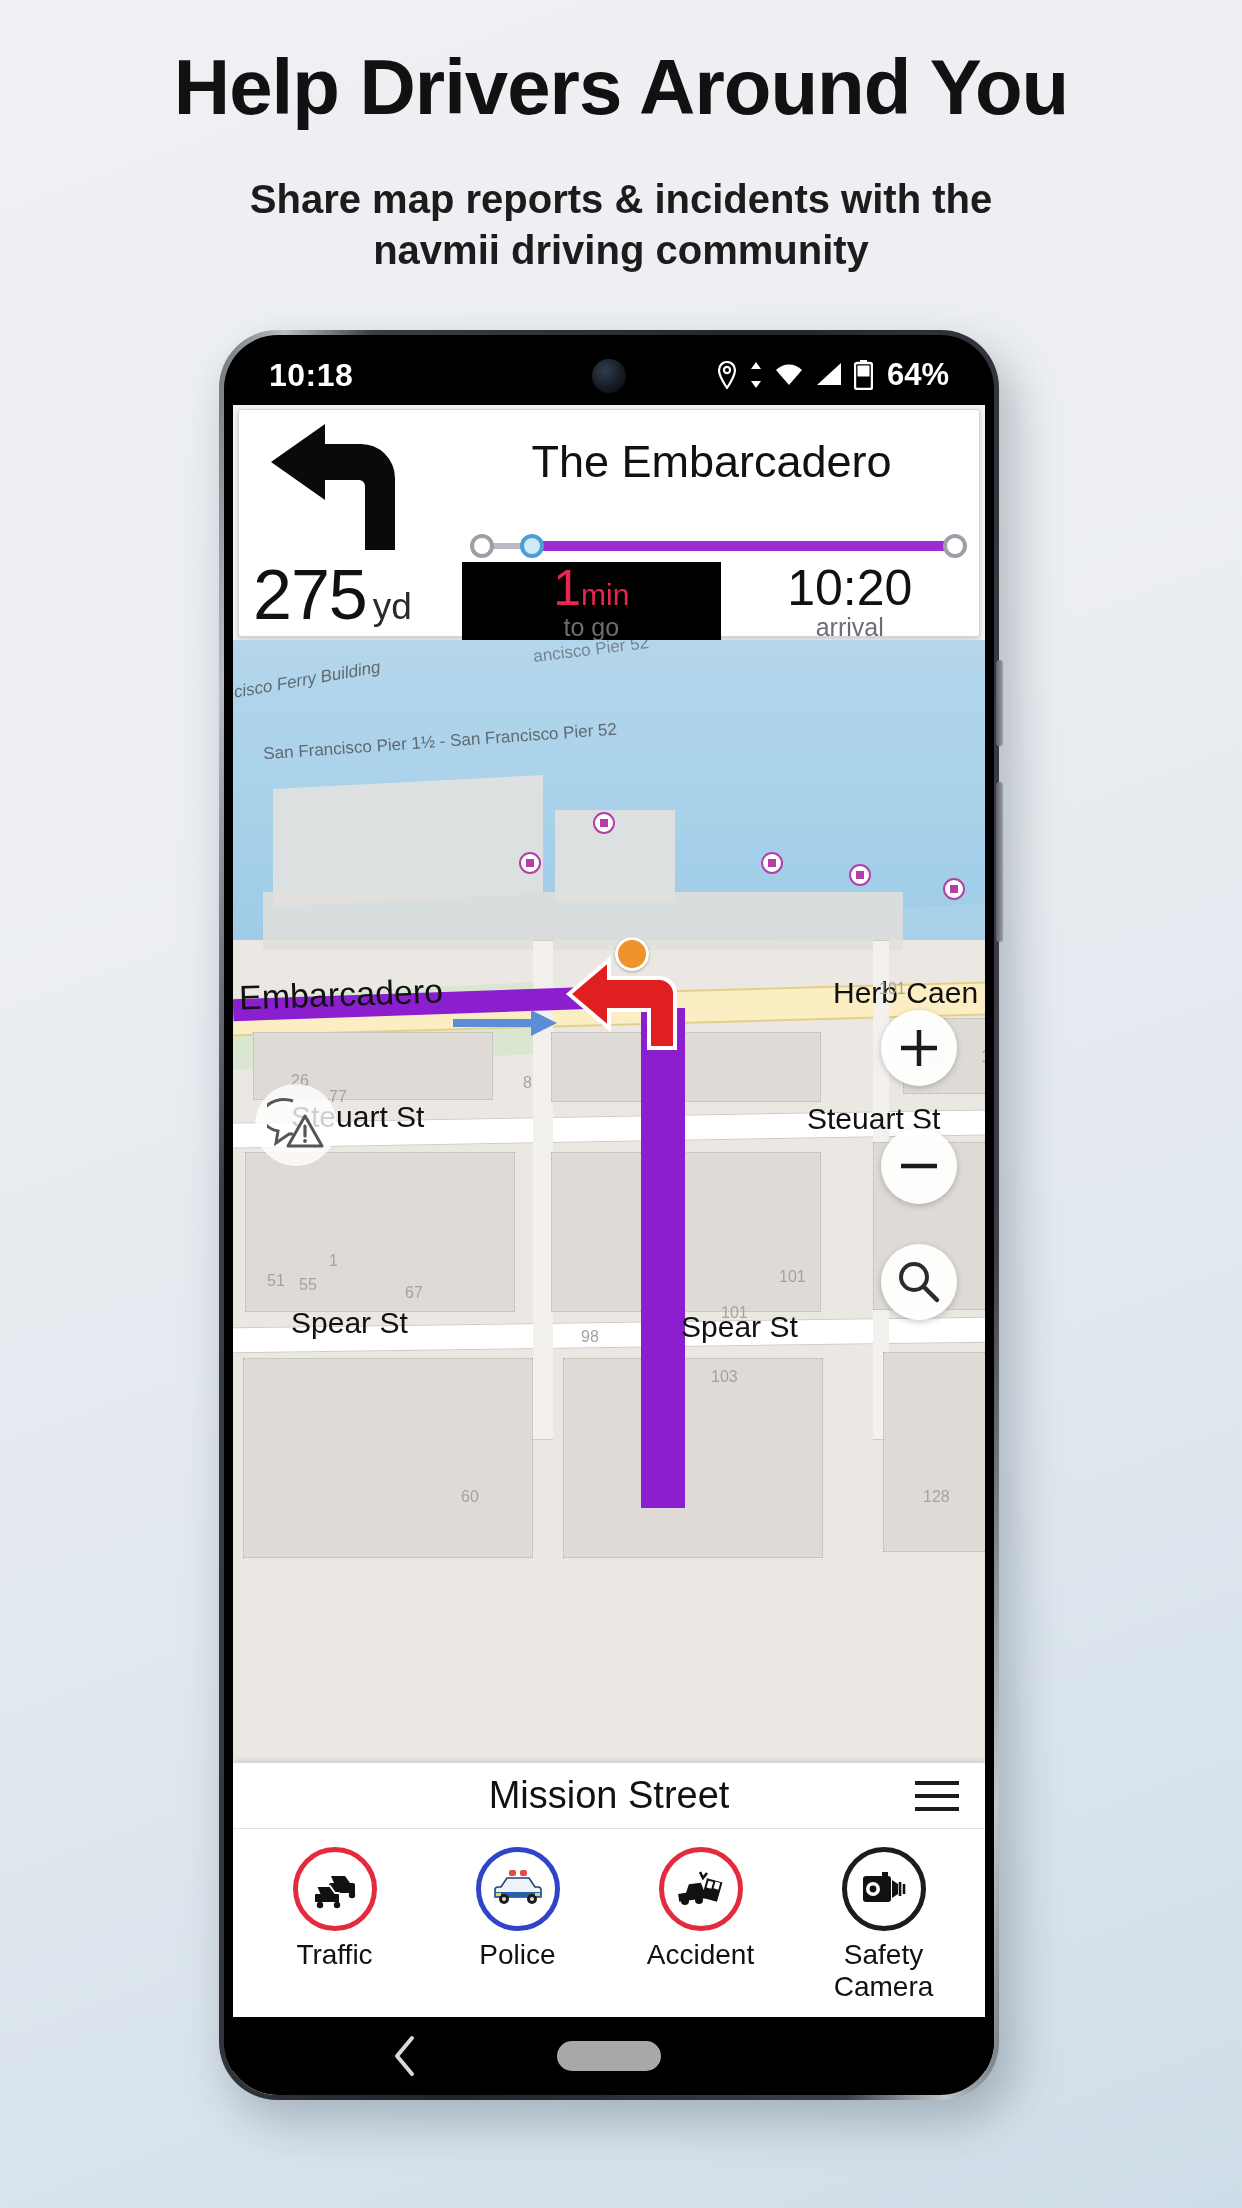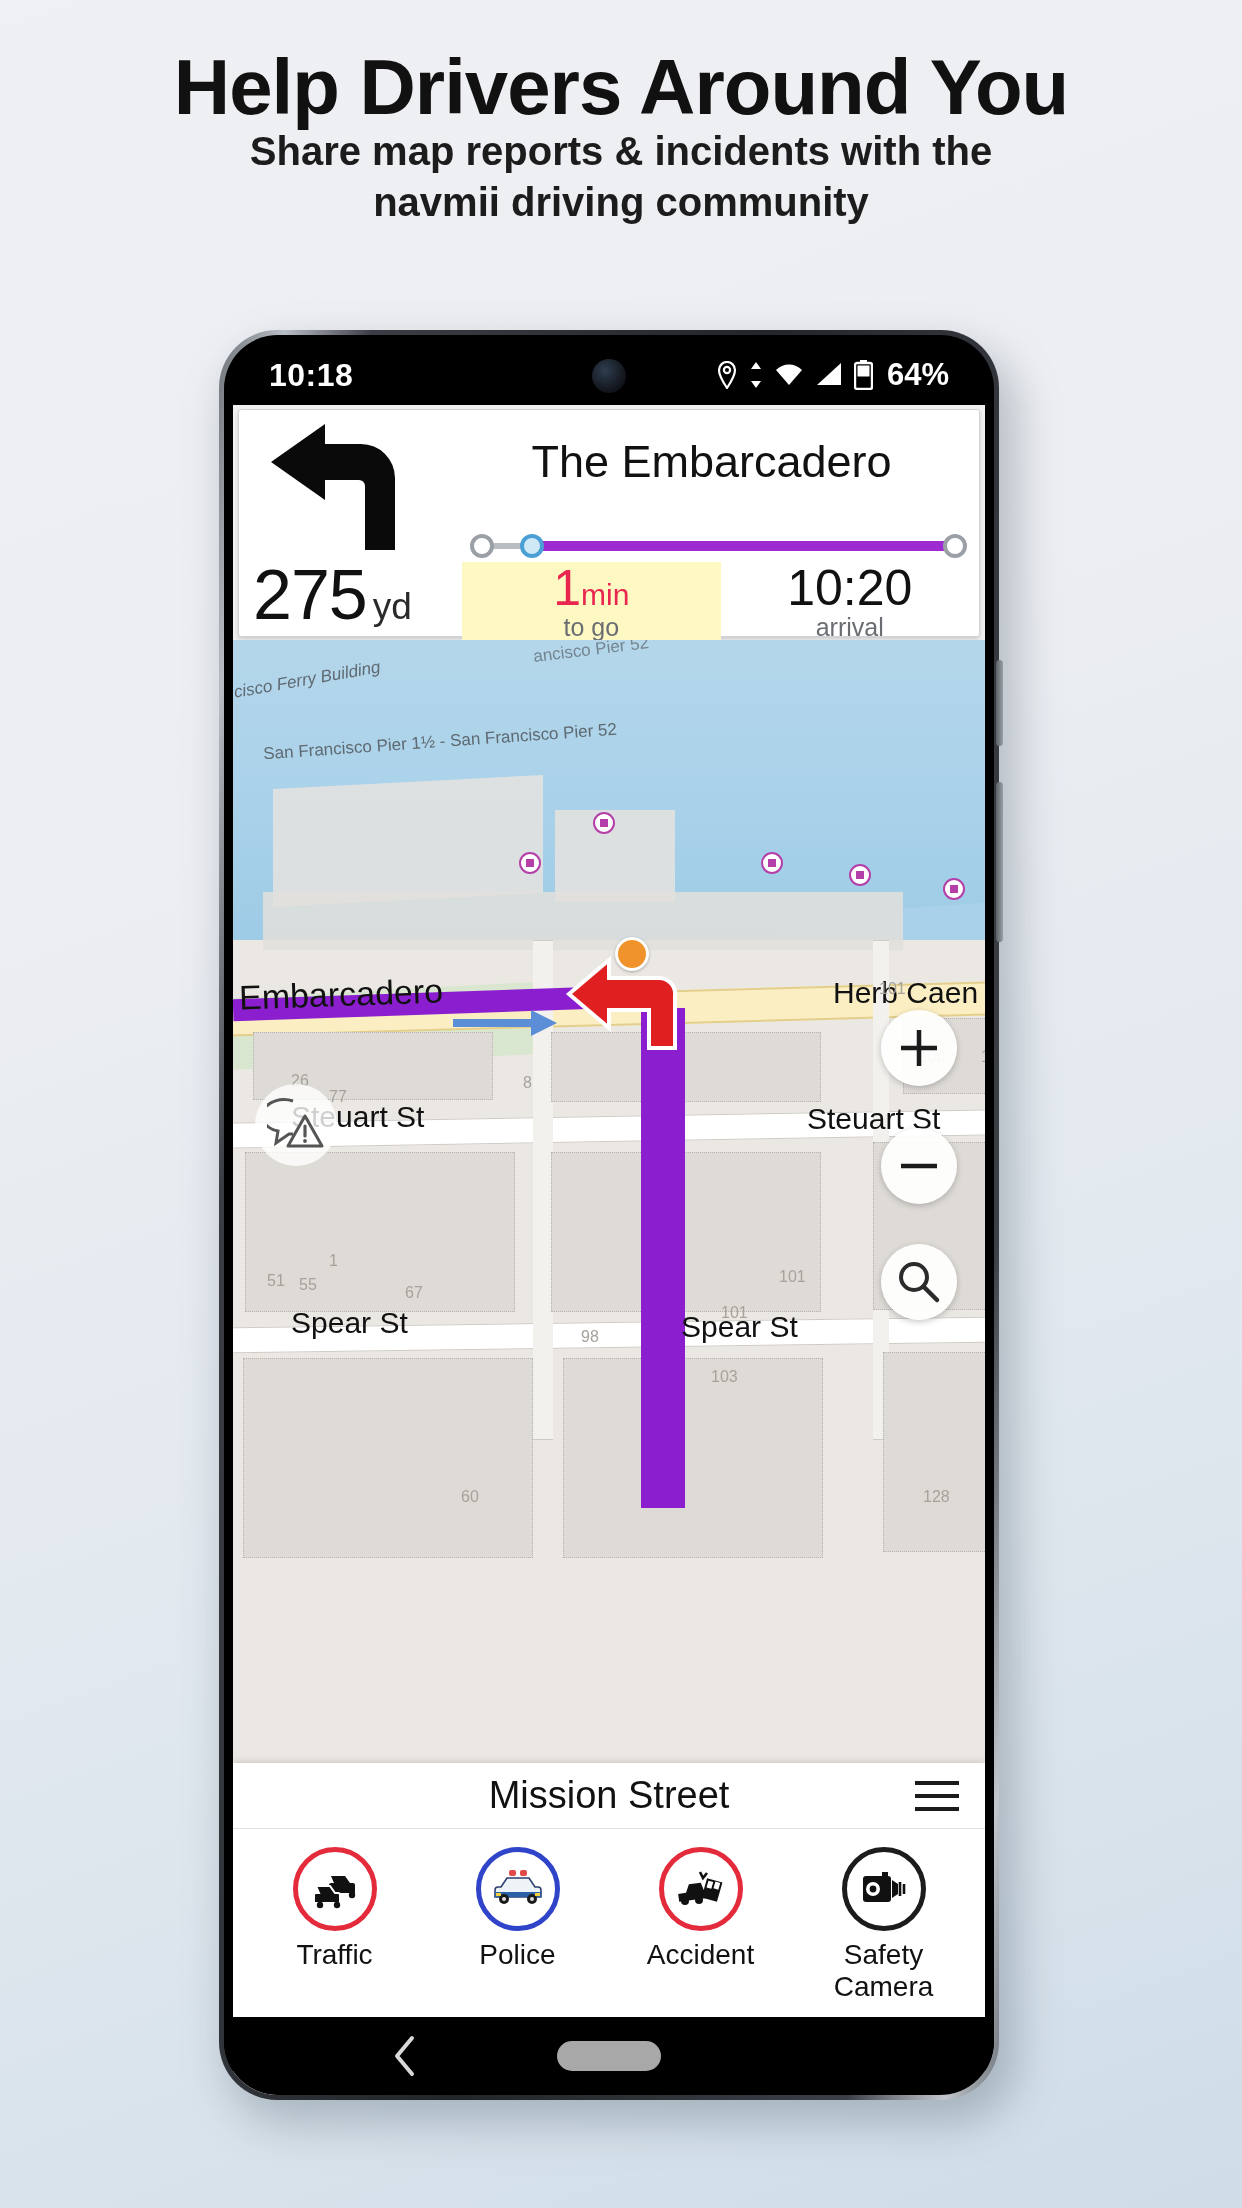--- a/index.html
+++ b/index.html
@@ -10,21 +10,21 @@
     position:relative;
   }
 
   
   .hero { width:100%; padding-top:48px; text-align:center; }
   .hero-title {
     font-size:78px; font-weight:bold; color:#111; letter-spacing:-1px;
     line-height:1.0; font-stretch:condensed;
   }
   .hero-sub {
-    font-size:40px; color:#1c1c1c; line-height:1.28;
+    margin-top:48px; font-size:40px; color:#1c1c1c; line-height:1.28;
     font-weight:600; padding:0 64px;
   }
 
   
   .phone-wrap { position:absolute; left:219px; top:330px; width:804px; height:1800px; }
   .phone-shadow {
     position:absolute; left:8px; top:18px; width:790px; height:1775px;
     border-radius:64px; background:rgba(60,75,90,0.30); filter:blur(22px);
   }
   .phone {
@@ -91,21 +91,21 @@
   }
   .dot {
     position:absolute; top:4px; width:24px; height:24px; border-radius:50%;
     background:#fff; border:4px solid #9aa0a6; box-sizing:border-box;
   }
   .dot.start { left:6px; }
   .dot.cur { left:56px; border-color:#4a9fd4; background:#cfe9f7; }
   .dot.end  { right:2px; }
   .eta-row { position:absolute; left:18px; right:0; top:152px; display:flex; }
   .eta-cell { flex:1; text-align:center; }
-  .eta-cell.shade { background:#fef9c3; padding-bottom:4px; }
+  .eta-cell.shade { background:#000000; padding-bottom:4px; }
   .eta-big { font-size:50px; color:#111; line-height:1.05; }
   .eta-big .unit { font-size:30px; }
   .eta-big.red { color:#e8264f; }
   .eta-sub { font-size:25px; color:#6a6e73; margin-top:-2px; }
 
   
   .map {
     position:absolute; left:0; right:0; top:235px; bottom:332px; overflow:hidden;
     background:#e9e5e1;
   }

